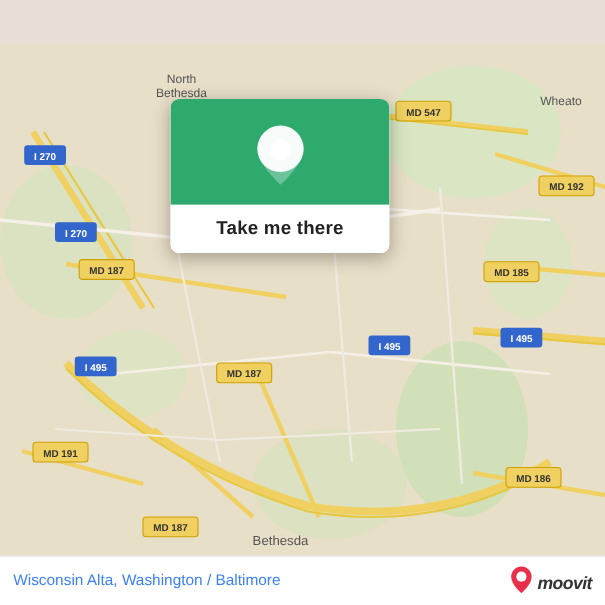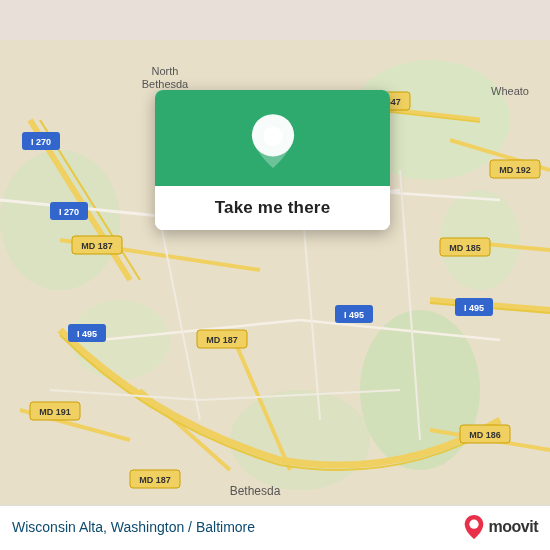--- a/index.html
+++ b/index.html
@@ -17,21 +17,21 @@
       position: relative;
       background-color: #e8e0d8;
       overflow: hidden;
     }
 
     
     .popup-card {
       position: absolute;
       top: 90px;
       left: 155px;
-      width: 235px;
+      width: 199px;
       background: white;
       border-radius: 8px;
       box-shadow: 0 4px 16px rgba(0,0,0,0.3);
       overflow: hidden;
       z-index: 10;
     }
 
     .popup-green-area {
       background: #2eaa6e;
       display: flex;
@@ -85,27 +85,28 @@
 
     .location-info {
       display: flex;
       align-items: center;
       justify-content: space-between;
     }
 
     .location-text {
       font-size: 14px;
       font-weight: 500;
-      color: #0c4a6e;
+      color: #3b82f6;
     }
 
     .moovit-logo {
       display: flex;
-      align-items: center;
+      align-items: flex-end;
       gap: 4px;
+      font-style: italic;
     }
 
     .moovit-pin {
       width: 22px;
       height: 26px;
     }
 
     .moovit-text {
       font-size: 16px;
       font-weight: 700;

